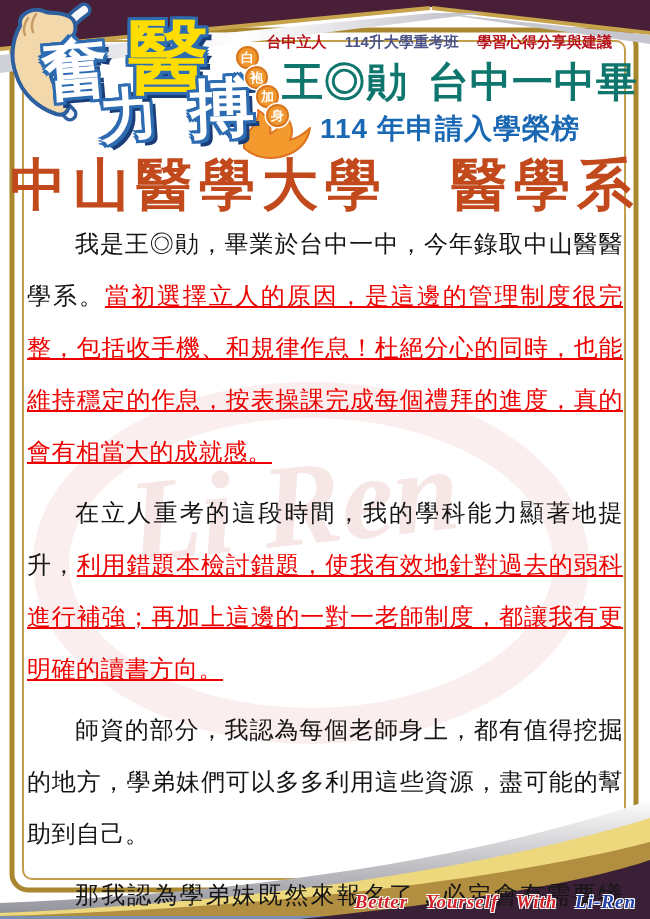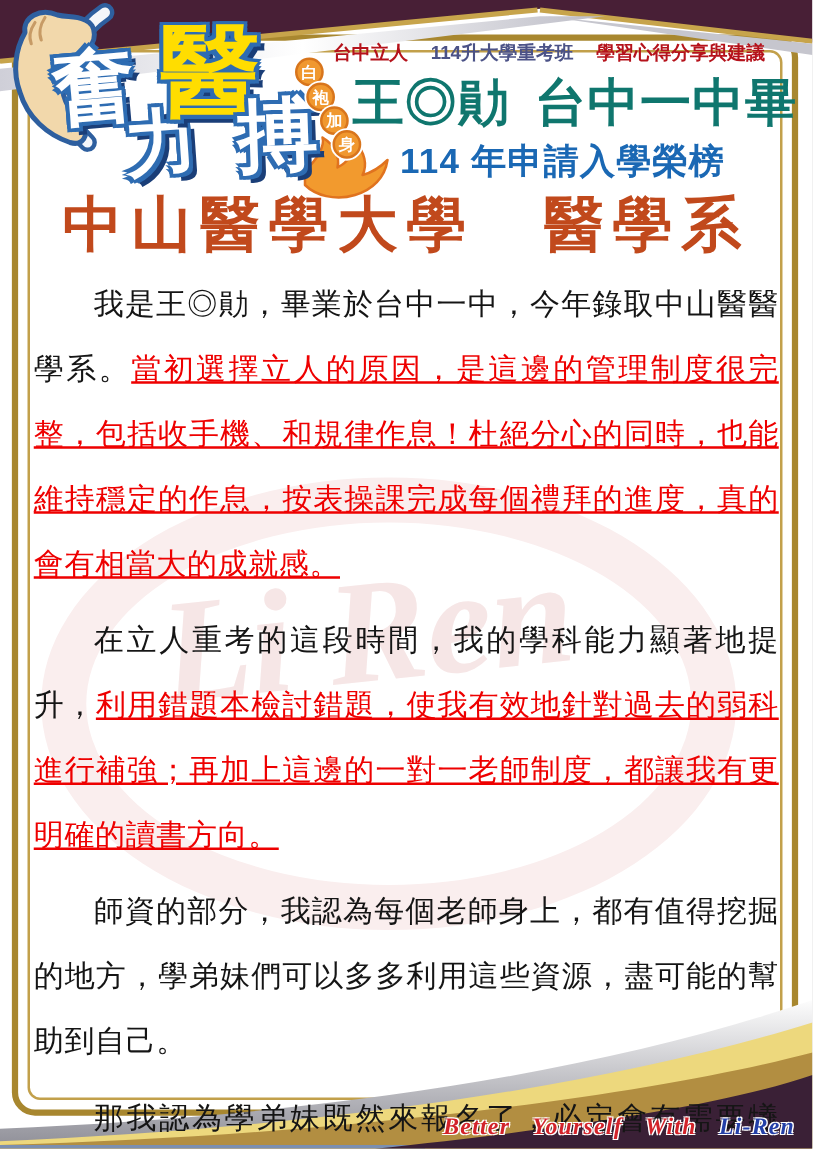--- a/index.html
+++ b/index.html
@@ -39,21 +39,21 @@
   .name-line .school { margin-left:20px; }
 
   .subtitle {
     position:absolute; top:110px; left:290px; width:320px; z-index:2;
     text-align:center; font-size:28px; font-weight:900; color:#1a68b4;
     letter-spacing:1px; white-space:nowrap;
   }
 
   .result-title {
     position:absolute; top:148px; left:0; width:100%; z-index:2;
-    text-align:center; font-size:48px; font-weight:900; color:#c1491c;
+    text-align:center; font-size:56px; font-weight:900; color:#c1491c;
     letter-spacing:7px; white-space:nowrap;
   }
 
   
   .body-text {
     position:absolute; top:218px; left:27px; right:27px; z-index:2;
     font-size:24px; line-height:52px; color:#151515;
     text-align:justify; letter-spacing:0.5px;
   }
   .body-text p { margin:0 0 9px 0; text-indent:2em; }

